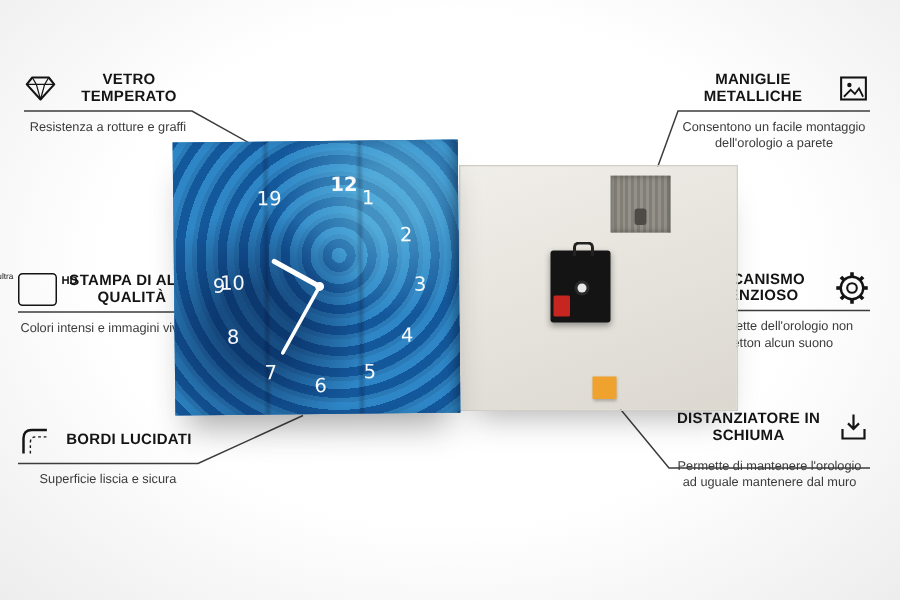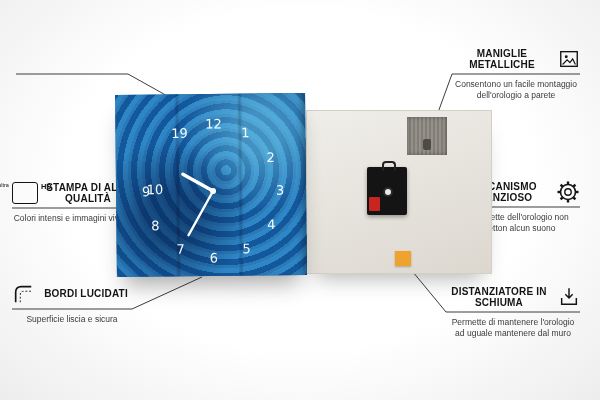--- a/index.html
+++ b/index.html
@@ -49,21 +49,21 @@
     box-shadow:0 16px 22px -8px rgba(40,40,40,.40), inset -7px 0 9px -5px rgba(0,0,10,.45);
   }
   .clock-number{
     position:absolute;transform:translate(-50%,-50%);
     color:#fff;font-size:13px;font-weight:normal;opacity:.96;
     font-family:"DejaVu Sans", sans-serif;
   }
   .cn-1{left:130px;top:39px;}  .cn-2{left:155px;top:64px;}  .cn-3{left:164px;top:97px;}
   .cn-4{left:155px;top:131px;} .cn-5{left:130px;top:155px;} .cn-6{left:97px;top:164px;}
   .cn-7{left:64px;top:155px;}  .cn-8{left:39px;top:131px;}  .cn-9{left:30px;top:97px;}
-  .cn-10{left:39px;top:64px;margin-top:31px;}  .cn-11{left:64px;top:39px;}  .cn-12{left:98px;top:30px;}
+  .cn-10{left:39px;top:64px;margin-top:31px;}  .cn-11{left:64px;top:39px;}  .cn-12{left:114px;top:30px;font-weight:bold;}
   .hands{position:absolute;left:0;top:0;}
 
   
   .clock-back{
     position:absolute;left:306px;top:110px;width:184px;height:162px;z-index:1;
     background:linear-gradient(160deg,#f0eee9,#dcd8d0);
     border:1px solid #d3cfc7;
     box-shadow:0 14px 20px -10px rgba(40,40,40,.35);
   }
   .hanger-plate{
@@ -135,20 +135,32 @@
 
   <svg class="callouts" width="600" height="400" viewBox="0 0 600 400">
     <polyline points="16,74 128,74 196,112"></polyline>
     <polyline points="12,208 132,208 152,211"></polyline>
     <polyline points="12,309 132,309 202,277"></polyline>
     <polyline points="580,74 452,74 436,118"></polyline>
     <polyline points="580,207 452,207 410,196"></polyline>
     <polyline points="580,312 446,312 408,266"></polyline>
   </svg>
 
+  <div class="feature" style="left:16px;top:46px;width:112px;">
+    <div class="feature-head">
+      <span class="icon">
+        <svg viewBox="0 0 24 24" width="22" height="22">
+          <path d="M6 4 L18 4 L22 9 L12 20 L2 9 Z" fill="none" stroke="#141414" stroke-width="1.5" stroke-linejoin="round"></path>
+          <path d="M2 9 H22 M6 4 L9 9 L12 20 M18 4 L15 9 L12 20" fill="none" stroke="#141414" stroke-width="0.9"></path>
+        </svg>
+      </span>
+      <span class="feature-title">VETRO TEMPERATO</span>
+    </div>
+    <div class="feature-sub">Resistenza a rotture e graffi</div>
+  </div>
 
   <div class="feature" style="left:12px;top:180px;width:120px;">
     <div class="feature-head">
       <span class="icon hd-box">
         <span class="t1">ultra</span>
         <span class="t2">HD</span>
       </span>
       <span class="feature-title">STAMPA DI ALTA QUALITÀ</span>
     </div>
     <div class="feature-sub">Colori intensi e immagini vivide</div>
@@ -197,21 +209,21 @@
             <line x1="19.4" y1="4.6" x2="17.3" y2="6.7"></line>
             <line x1="6.7" y1="17.3" x2="4.6" y2="19.4"></line>
           </g>
         </svg>
       </span>
       <span class="feature-title">MECCANISMO SILENZIOSO</span>
     </div>
     <div class="feature-sub">Le lancette dell'orologio non emetton alcun suono</div>
   </div>
 
-  <div class="feature" style="left:446px;top:284px;width:134px;">
+  <div class="feature" style="left:446px;top:272px;width:134px;">
     <div class="feature-head right">
       <span class="icon">
         <svg viewBox="0 0 24 24" width="22" height="22">
           <path d="M12 2.5 V13 M8 9 L12 13 L16 9" stroke="#141414" stroke-width="1.6" fill="none"></path>
           <path d="M4 13 V20 H20 V13" stroke="#141414" stroke-width="1.6" fill="none"></path>
         </svg>
       </span>
       <span class="feature-title">DISTANZIATORE IN SCHIUMA</span>
     </div>
     <div class="feature-sub">Permette di mantenere l'orologio ad uguale mantenere dal muro</div>

